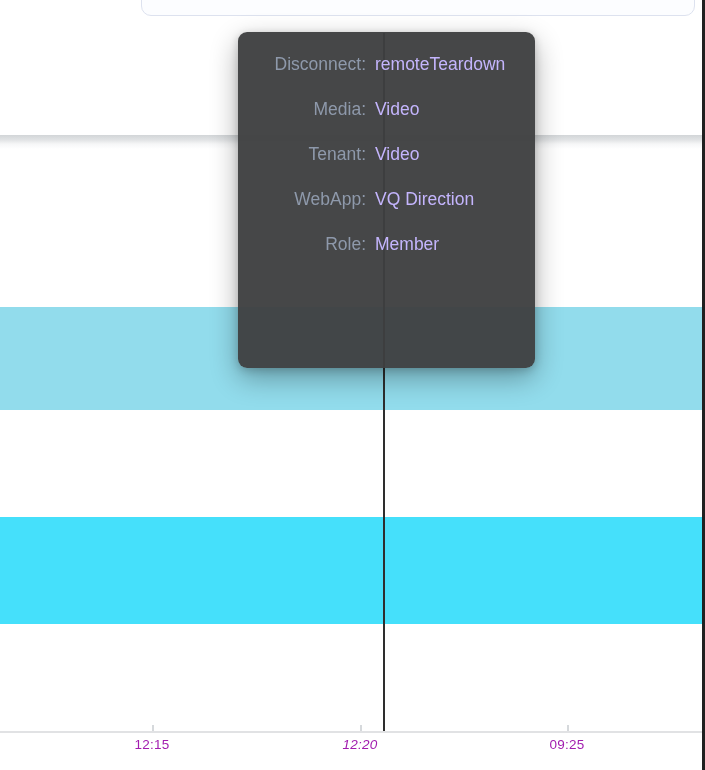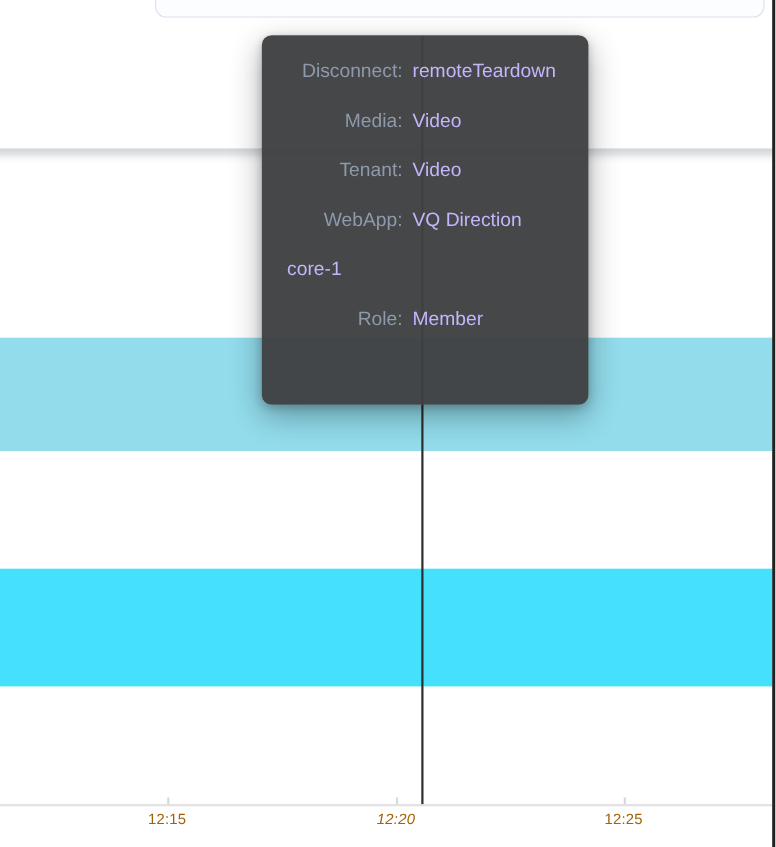--- a/index.html
+++ b/index.html
@@ -60,21 +60,21 @@
     background: #d6d9dc;
   }
   .tick-1215 { left: 152px; }
   .tick-1220 { left: 360px; }
   .tick-1225 { left: 567px; }
   .axis-label {
     position: absolute;
     top: 737px; width: 64px;
     text-align: center;
     font-size: 13.5px;
-    color: #a16207;
+    color: #a21caf;
     letter-spacing: 0.2px;
   }
   .label-1215 { left: 120px; }
   .label-1220 { left: 328px; font-style: italic; }
   .label-1225 { left: 535px; }
 
   
   .tooltip {
     position: absolute;
     left: 238px; top: 32px;
@@ -121,41 +121,40 @@
 <div class="bar bar-bright"></div>
 
 <div class="crosshair"></div>
 
 <div class="axis-line"></div>
 <div class="axis-tick tick-1215"></div>
 <div class="axis-tick tick-1220"></div>
 <div class="axis-tick tick-1225"></div>
 <div class="axis-label label-1215">12:15</div>
 <div class="axis-label label-1220">12:20</div>
-<div class="axis-label label-1225">12:25</div>
+<div class="axis-label label-1225">09:25</div>
 
 <div class="tooltip">
   <div class="tip-row">
     <span class="tip-label">Disconnect:</span>
     <span class="tip-value">remoteTeardown</span>
   </div>
   <div class="tip-row">
     <span class="tip-label">Media:</span>
     <span class="tip-value">Video</span>
   </div>
   <div class="tip-row">
     <span class="tip-label">Tenant:</span>
     <span class="tip-value">Video</span>
   </div>
   <div class="tip-row">
     <span class="tip-label">WebApp:</span>
     <span class="tip-value">VQ Direction</span>
   </div>
   <div class="tip-row">
-    <span class="tip-value">core-1</span>
   </div>
   <div class="tip-row">
     <span class="tip-label">Role:</span>
     <span class="tip-value">Member</span>
   </div>
 </div>
 
 <div class="edge-strip"></div>
 
 </body></html>

